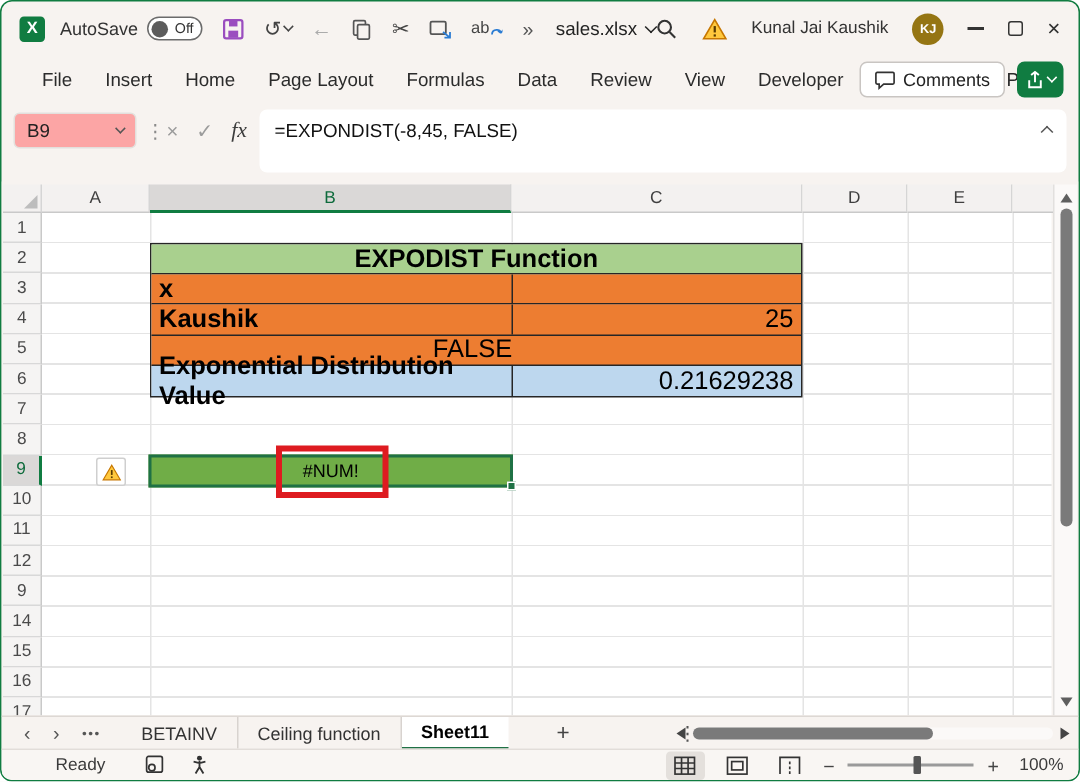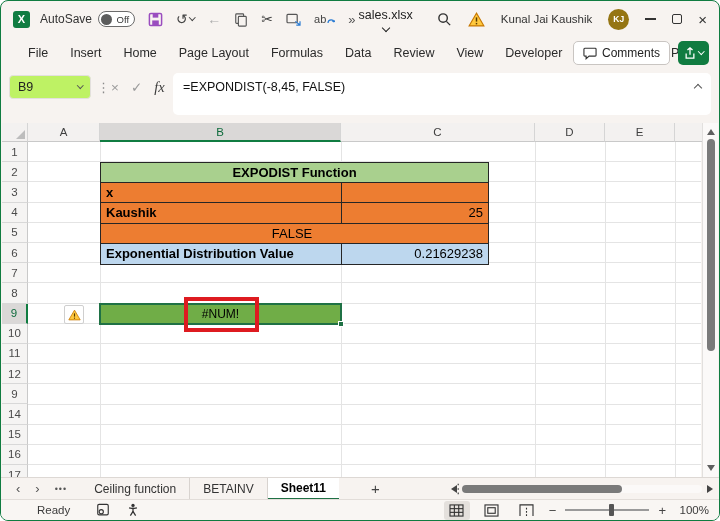--- a/index.html
+++ b/index.html
@@ -11,62 +11,62 @@
   .titlebar { position:absolute; left:0; top:0; right:0; height:36px; display:flex; align-items:center; padding-left:12px; font-size:12px; color:#333; }
   .xl-logo { width:17px; height:17px; background:#107C41; border-radius:3px; color:#fff; font-weight:bold; font-size:11px; display:flex; align-items:center; justify-content:center; flex:none; }
   .autosave { display:flex; align-items:center; gap:6px; margin-left:10px; }
   .toggle { width:37px; height:16px; border:1px solid #6b6b6b; border-radius:9px; background:#fff; display:flex; align-items:center; padding:0 5px 0 2px; justify-content:space-between; }
   .knob { width:11px; height:11px; border-radius:50%; background:#5c5c5c; }
   .toggle-label { font-size:9.5px; color:#333; }
   .qat { display:flex; align-items:center; gap:13px; margin-left:13px; font-size:14px; color:#444; }
   .qat .glyph { line-height:1; }
   .undo-wrap { display:flex; align-items:center; gap:2px; }
   .grayed { color:#ababab; }
-  .fname { margin-left:3px; display:flex; align-items:center; gap:6px; font-size:12.5px; color:#222;flex-direction:column; }
+  .fname { margin-left:15px; display:flex; align-items:center; gap:6px; font-size:12.5px; color:#222; }
   .chev { display:inline-block; width:6px; height:6px; border-right:1.4px solid currentColor; border-bottom:1.4px solid currentColor; transform:rotate(45deg); margin-top:-3px; }
   .chev.up { transform:rotate(-135deg); margin-top:3px; }
   .chev.sm { width:4.5px; height:4.5px; }
   .tb-right { position:absolute; right:12px; top:0; height:36px; display:flex; align-items:center; gap:16px; }
   .avatar { width:21px; height:21px; border-radius:50%; background:#957513; color:#fff; font-size:8.5px; font-weight:bold; display:flex; align-items:center; justify-content:center; }
   .win-min { width:11px; height:1.5px; background:#333; }
   .win-max { width:10px; height:10px; border:1.3px solid #333; border-radius:2px; }
   .win-close { font-size:15px; color:#333; line-height:1; }
   .uname { font-size:11.5px; color:#333; }
 
   
   .ribbon { position:absolute; top:36px; left:0; right:0; height:32px; display:flex; align-items:center; padding-left:16px; font-size:12.5px; color:#2b2b2b; }
   .rtab { padding:0 11px; }
   .ribbon-right { position:absolute; right:10px; top:40px; display:flex; gap:8px; align-items:center;margin-left:40px; }
   .comments-btn { display:flex; align-items:center; gap:5px; border:1px solid #c9c5c2; background:#fff; border-radius:5px; height:24px; padding:0 9px; font-size:12px; color:#222; }
   .share-btn { width:31px; height:24px; background:#107C41; border-radius:5px; display:flex; align-items:center; justify-content:center; gap:3px; color:#fff; }
 
   
   .formula-row { position:absolute; top:68px; left:0; right:0; height:52px; }
-  .namebox { position:absolute; left:8px; top:6px; width:82px; height:24px; background:#bef264; border:1px solid #e3e0dd; border-radius:4px; display:flex; align-items:center; justify-content:space-between; padding:0 8px; font-size:12.5px; color:#222; }
+  .namebox { position:absolute; left:8px; top:6px; width:82px; height:24px; background:#fca5a5; border:1px solid #e3e0dd; border-radius:4px; display:flex; align-items:center; justify-content:space-between; padding:0 8px; font-size:12.5px; color:#222; }
   .fdots { position:absolute; left:96px; top:11px; color:#8a8a8a; font-size:13px; }
   .fbtns { position:absolute; left:110px; top:6px; height:24px; display:flex; gap:12px; align-items:center; color:#9b9b9b; font-size:13.5px; }
   .fx { font-family:"Liberation Serif",serif; font-style:italic; color:#3c3c3c; font-size:14.5px; }
   .formula-input { position:absolute; left:172px; top:4px; right:8px; height:42px; background:#fff; border-radius:5px; font-size:12.5px; color:#111; padding:7px 10px; }
   .fcollapse { position:absolute; right:18px; top:13px; color:#555; }
 
   
   .sheet { position:absolute; top:120px; left:0; right:0; height:356px; background:#F7F3F0; }
   .colhdrs { position:absolute; left:1px; top:2px; height:19px; display:flex; }
   .ch { background:#F3F1F0; border-right:1px solid #D5D5D5; border-bottom:1px solid #C9C9C9; display:flex; align-items:center; justify-content:center; font-size:11.5px; color:#3f3f3f; }
   .ch.sel { background:#DAD8D7; color:#0E6B3C; border-bottom:2px solid #107C41; }
   .corner { position:relative; }
   .corner-tri { position:absolute; right:2px; bottom:2px; width:0; height:0; border-left:9px solid transparent; border-bottom:9px solid #BDBDBD; }
   .rowhdrs { position:absolute; left:1px; top:21px; width:26px; height:335px; overflow:hidden; }
   .rh { height:20.2px; background:#F5F4F3; border-right:1px solid #C9C9C9; border-bottom:1px solid #D8D8D8; display:flex; align-items:center; justify-content:center; font-size:11.5px; color:#4a4a4a; }
   .rh.sel { background:#DAD8D7; color:#0E6B3C; border-right:2px solid #107C41; }
   .cells { position:absolute; left:27px; top:21px; width:673px; height:335px; background:repeating-linear-gradient(to bottom,#ffffff 0 19.2px,#E4E4E4 19.2px 20.2px); }
   .vline { position:absolute; top:0; bottom:0; width:1px; background:#E4E4E4; }
 
   
-  .functable { position:absolute; left:99px; top:41px; width:389px; border:1px solid #262626; font-size:13px; color:#000; z-index:2; }
+  .functable { position:absolute; left:99px; top:41px; width:435px; border:1px solid #262626; font-size:17px; color:#000; z-index:2; }
   .ft-title { height:20px; background:#A9D08E; display:flex; align-items:center; justify-content:center; font-weight:bold; border-bottom:1px solid #262626; }
   .ft-row { display:flex; height:20.25px; border-bottom:1px solid #262626; }
   .ft-row:last-child { border-bottom:none; }
   .ft-row.orange { background:#ED7D31; }
   .ft-row.blue { background:#BDD7EE; }
   .ft-label { width:241px; padding-left:5px; display:flex; align-items:center; font-weight:bold; border-right:1px solid #262626; }
   .ft-value { flex:1; display:flex; align-items:center; justify-content:flex-end; padding-right:5px; }
   .ft-value.center { justify-content:center; }
 
   
@@ -308,22 +308,22 @@
     </div>
   </div>
 
   <div class="tabbar">
     <div class="tb-nav">
       <span>‹</span>
       <span>›</span>
       <span style="font-size:9px;letter-spacing:1px">•••</span>
     </div>
     <div class="stabs">
+      <span class="stab">BETAINV</span>
       <span class="stab">Ceiling function</span>
-      <span class="stab">BETAINV</span>
       <span class="stab active">Sheet11</span>
     </div>
     <span class="addsheet">+</span>
     <span class="tabmenu">⋮</span>
     <div class="hscroll">
       <span class="htri-l"></span>
       <span class="htrack">
           <span class="hthumb"></span>
         </span>
       <span class="htri-r"></span>

